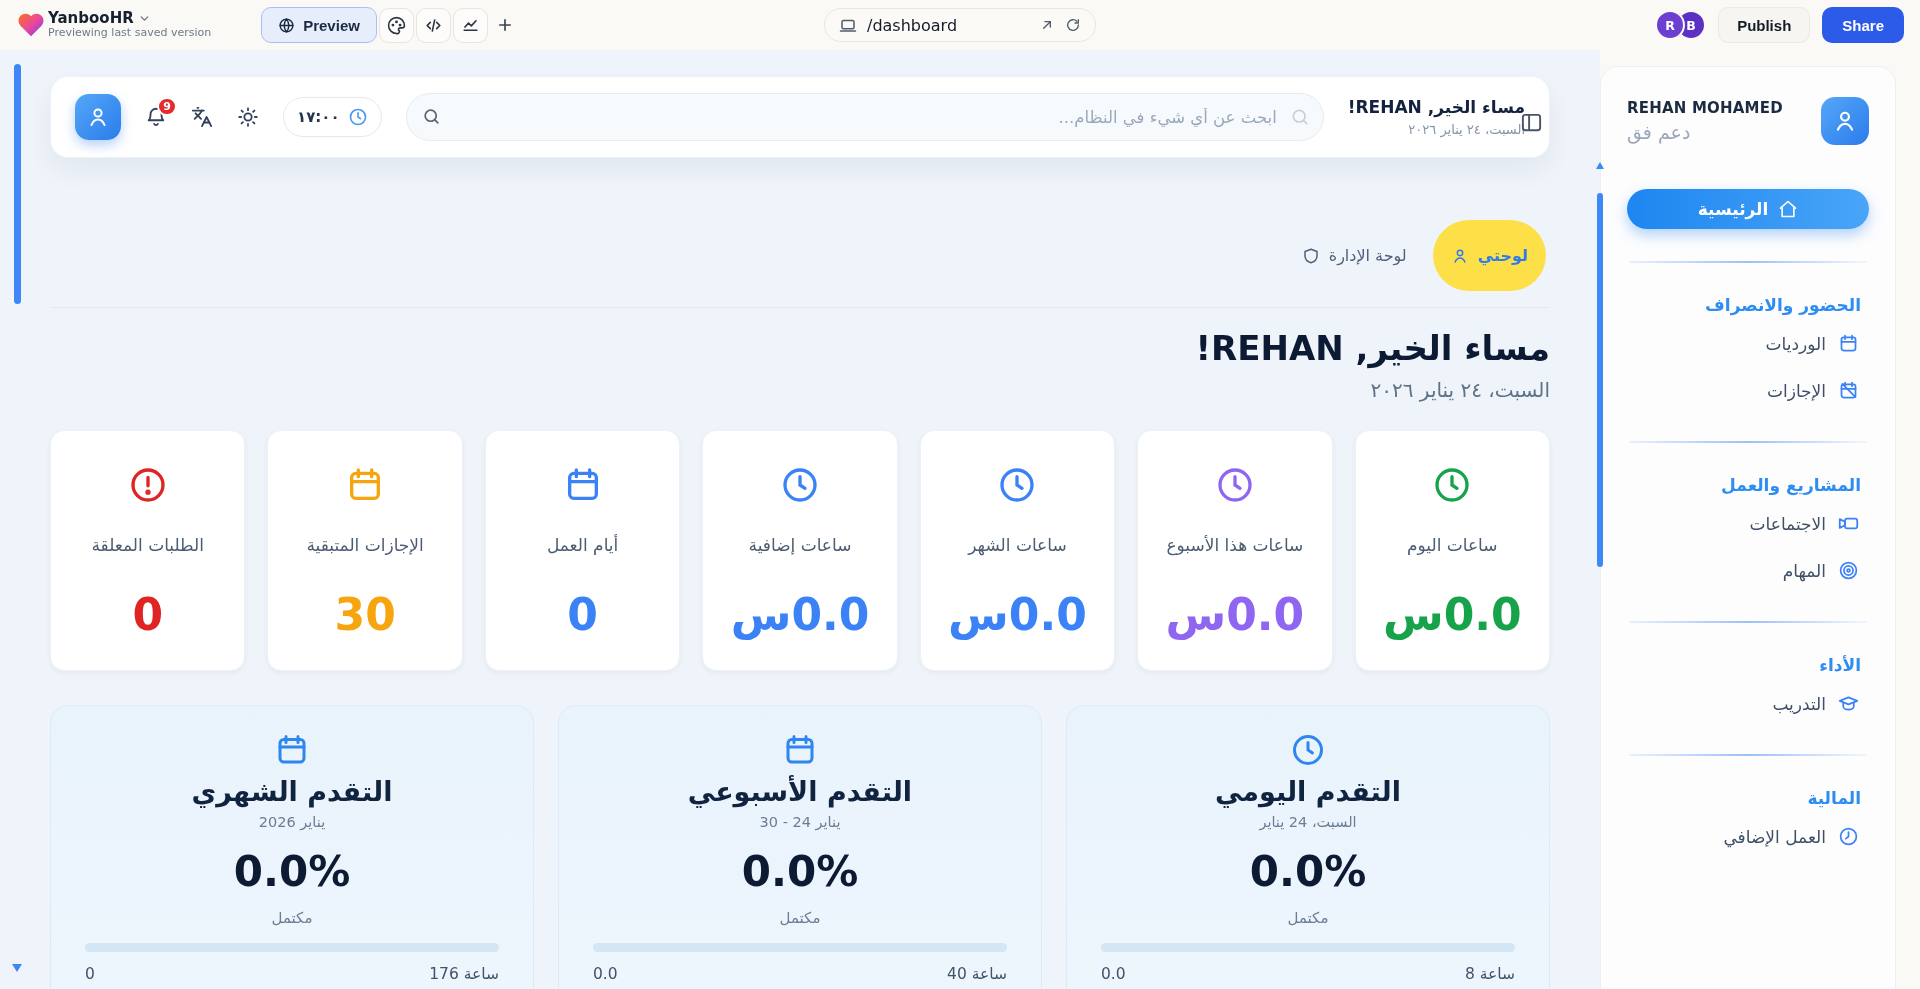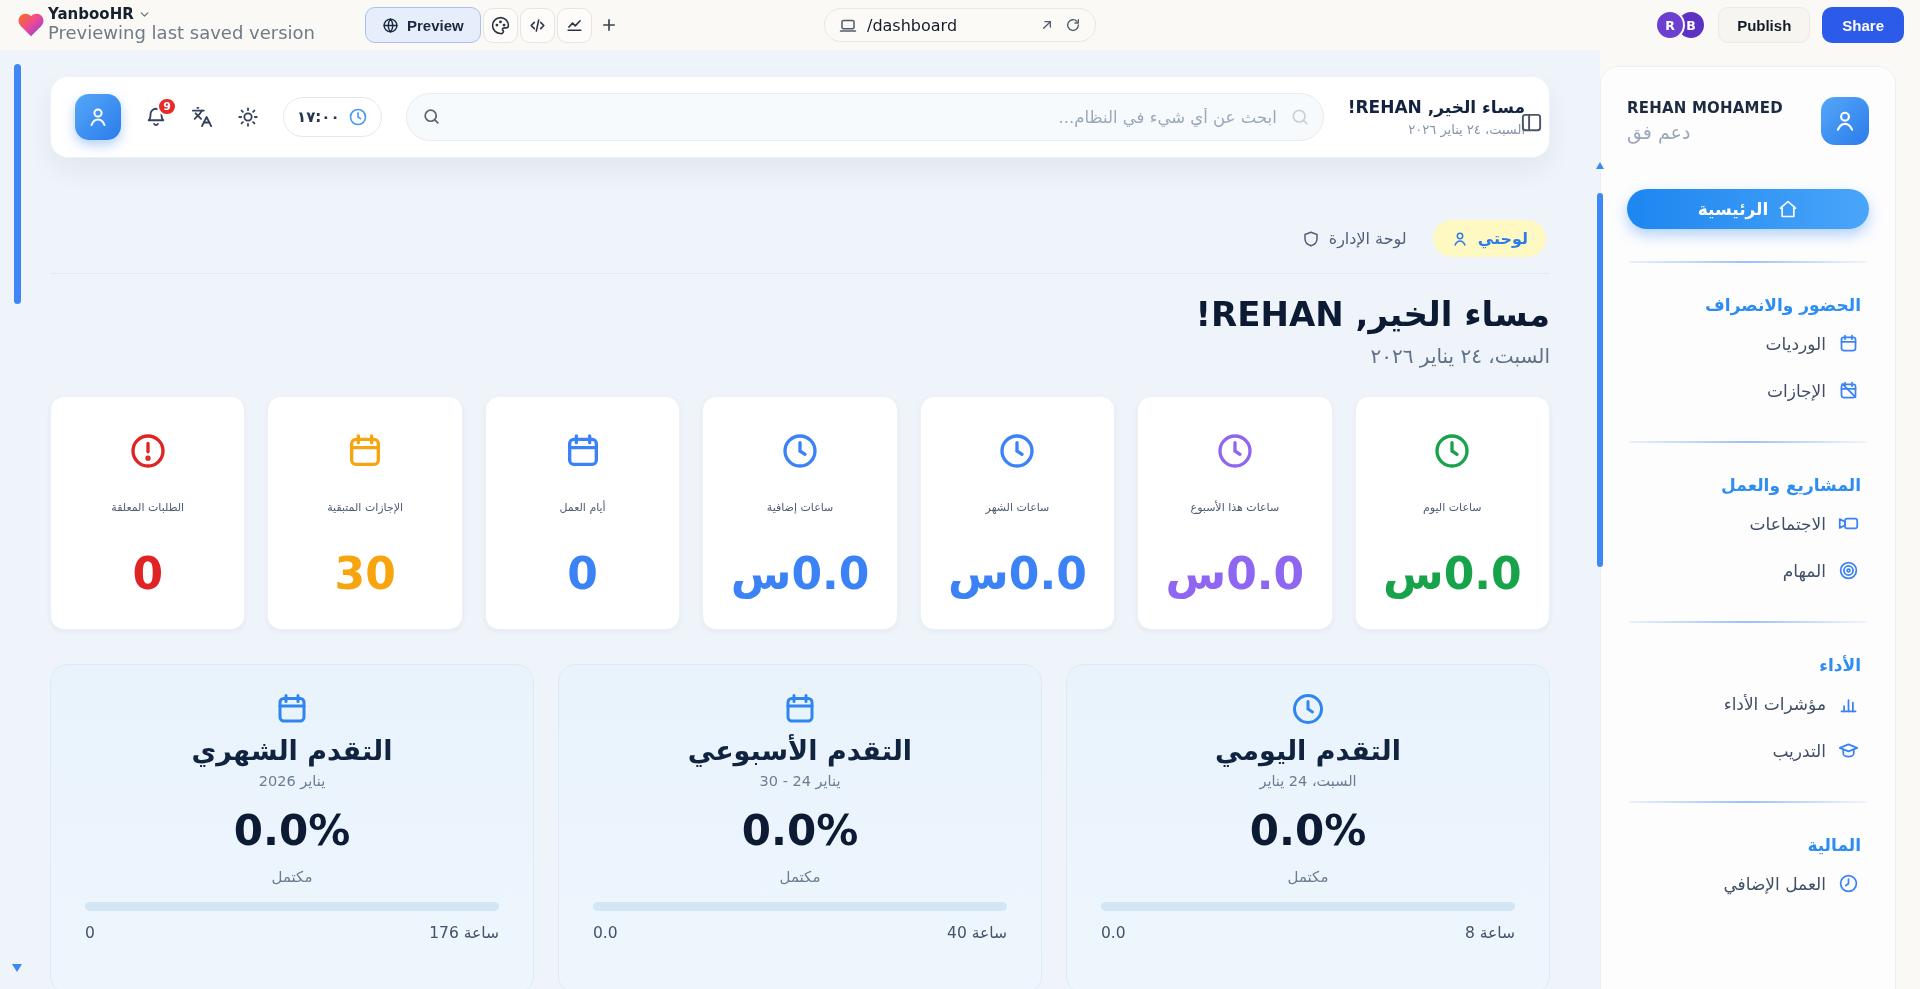--- a/index.html
+++ b/index.html
@@ -6,21 +6,21 @@
   html,body { width:1920px; height:989px; overflow:hidden; }
   body { font-family:"DejaVu Sans", sans-serif; background:#faf9f5; position:relative; }
   svg { display:block; }
 
   
   .chrome { height:50px; display:flex; align-items:center; padding:0 16px; background:#faf9f5; position:relative; z-index:5; }
   .chrome-left { display:flex; align-items:center; gap:2px; }
   .logo-heart { width:30px; height:30px; }
   .brand { display:flex; flex-direction:column; line-height:1.15; }
   .brand-row { display:flex; align-items:center; gap:4px; font-size:15px; font-weight:700; color:#16212f; }
-  .brand-sub { font-size:18px; color:#6f7a87; }
+  .brand-sub { font-size:11px; color:#6f7a87; }
   .btn-preview { display:flex; align-items:center; gap:8px; height:36px; padding:0 16px; margin-left:48px;
     background:#e7eefb; border:1.5px solid #a9c1f2; border-radius:10px; font-size:15px; font-weight:700; color:#1b2940; cursor:pointer; }
   .chrome-iconbtn { width:35px; height:35px; display:flex; align-items:center; justify-content:center;
     background:#fdfcfa; border:1px solid #e8e5de; border-radius:10px; color:#2b3442; cursor:pointer; }
   .chrome-plus { width:30px; height:30px; display:flex; align-items:center; justify-content:center; color:#3a4450; cursor:pointer; }
   .url-pill { position:absolute; left:50%; top:8px; transform:translateX(-50%); width:272px; height:34px;
     background:#fbfaf6; border:1px solid #eae7e0; border-radius:17px; display:flex; align-items:center; gap:10px; padding:0 14px; }
   .url-text { font-size:16px; color:#141c28; flex:1; }
   .url-pill .g { color:#505b69; }
   .chrome-right { margin-left:auto; display:flex; align-items:center; gap:12px; }
@@ -89,32 +89,32 @@
   .bell-wrap { position:relative; }
   .badge { position:absolute; top:-9px; right:-10px; min-width:19px; height:19px; border-radius:10px; background:#e52b2b;
     color:#fff; font-size:11px; font-weight:700; display:flex; align-items:center; justify-content:center; padding:0 4px;
     border:2px solid #fff; }
   .hdr-avatar { width:46px; height:46px; border-radius:14px; background:linear-gradient(135deg,#55a7f8,#2a7ceb);
     display:flex; align-items:center; justify-content:center; color:#fff; cursor:pointer; flex:0 0 46px;
     box-shadow:0 5px 12px rgba(42,124,235,.35); }
 
   .tabs-row { display:flex; align-items:center; gap:26px; margin-top:62px; padding:0 4px 16px; border-bottom:1px solid #e3e9f1; }
   .tab { display:flex; align-items:center; gap:9px; font-size:16px; cursor:pointer; }
-  .tab.active { background:#fef9c3; color:#2f7bea; font-weight:700; padding:9px 18px; border-radius:999px; }
+  .tab.active { background:#fde047; color:#2f7bea; font-weight:700; padding:26px 18px; border-radius:999px; }
   .tab.plain { color:#51607a; }
 
   .hero { text-align:right; margin-top:20px; }
   .hero-title { font-size:34px; font-weight:800; color:#0c1b33; }
   .hero-date { font-size:20px; color:#5f7186; margin-top:10px; }
 
   .stats { margin-top:28px; display:grid; grid-template-columns:repeat(7,1fr); gap:22px; }
   .stat-card { background:#fff; border:1px solid #eef2f7; border-radius:14px; box-shadow:0 2px 5px rgba(15,40,80,.05);
     display:flex; flex-direction:column; align-items:center; padding:34px 8px 30px; }
   .stat-ic { color:var(--accent); }
-  .stat-label { margin-top:30px; font-size:11px; color:#4c5c73; white-space:nowrap; }
+  .stat-label { margin-top:30px; font-size:17px; color:#4c5c73; white-space:nowrap; }
   .stat-value { margin-top:34px; font-size:44px; font-weight:800; color:var(--accent); direction:rtl; }
 
   .progress-row { margin-top:34px; display:grid; grid-template-columns:repeat(3,1fr); gap:24px; }
   .prog-card { background:linear-gradient(180deg,#e9f3fc,#eef6fd); border:1px solid #ddebf8; border-radius:18px;
     padding:26px 34px 26px; text-align:center; min-height:330px; }
   .prog-ic { color:#2f86ef; display:flex; justify-content:center; }
   .prog-title { margin-top:8px; font-size:27px; font-weight:800; color:#10233f; }
   .prog-sub { margin-top:7px; font-size:14.5px; color:#6c7c92; direction:rtl; }
   .prog-pct { margin-top:17px; font-size:42px; font-weight:800; color:#0c1b33; direction:ltr; }
   .prog-status { margin-top:13px; font-size:15px; color:#6c7c92; }
@@ -276,31 +276,20 @@
               <circle cx="12" cy="12" r="1.6"></circle>
             </svg>
           </span>
         <span>المهام</span>
       </div>
 
       <div class="side-divider"></div>
       <div class="side-sec-title">الأداء</div>
       <div class="side-item">
         <span class="ic">
-            <svg width="21" height="21" viewBox="0 0 24 24" fill="none" stroke="currentColor" stroke-width="2" stroke-linecap="round">
-              <path d="M4 21h16"></path>
-              <path d="M7 21v-6"></path>
-              <path d="M12 21V8"></path>
-              <path d="M17 21V11"></path>
-            </svg>
-          </span>
-        <span>مؤشرات الأداء</span>
-      </div>
-      <div class="side-item">
-        <span class="ic">
             <svg width="21" height="21" viewBox="0 0 24 24" fill="none" stroke="currentColor" stroke-width="2" stroke-linecap="round" stroke-linejoin="round">
               <path d="M22 9 12 5 2 9l10 4 10-4z"></path>
               <path d="M6 11v4.5c0 1.9 2.7 3.5 6 3.5s6-1.6 6-3.5V11"></path>
             </svg>
           </span>
         <span>التدريب</span>
       </div>
 
       <div class="side-divider"></div>
       <div class="side-sec-title">المالية</div>

